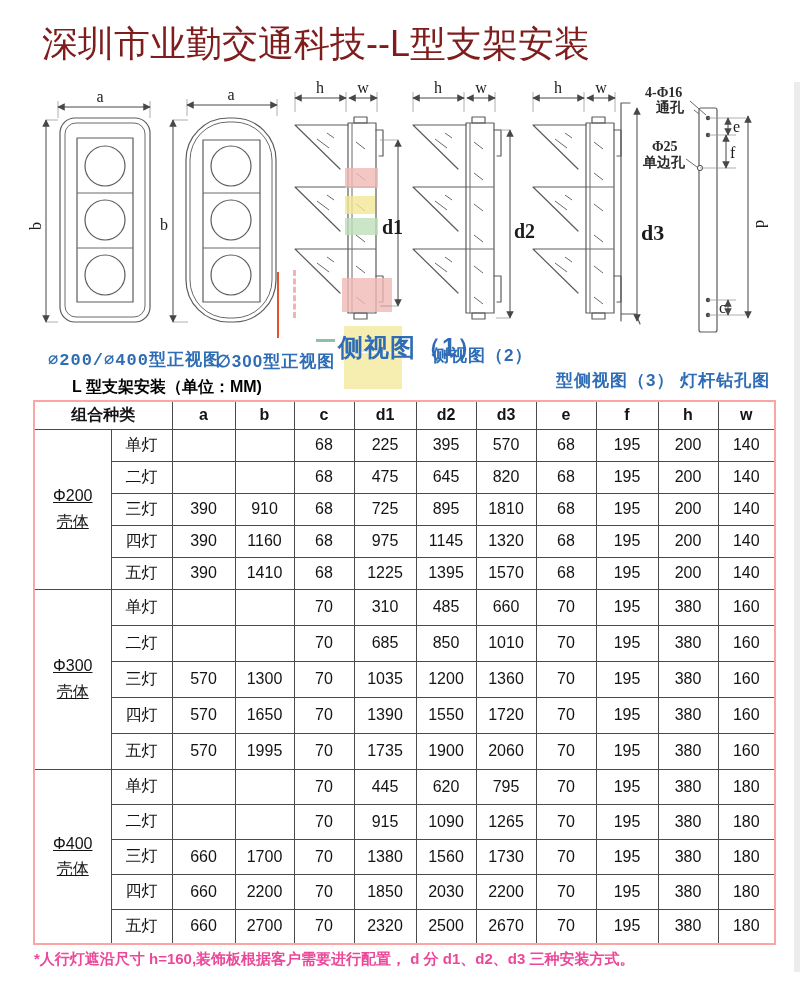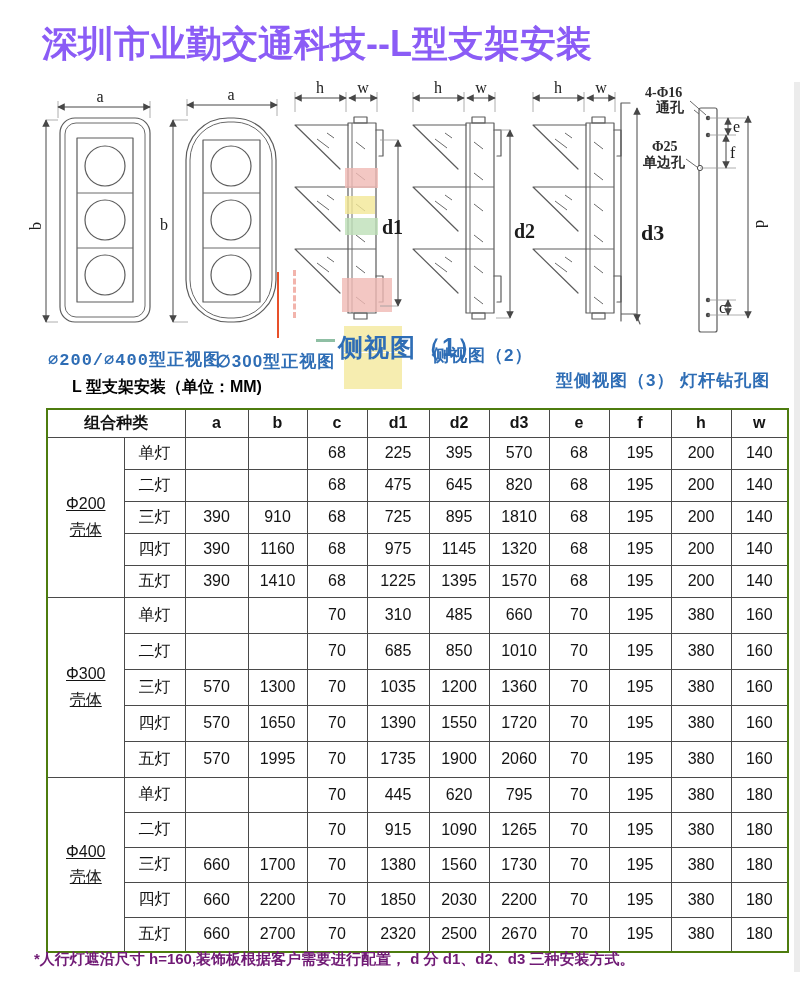--- a/index.html
+++ b/index.html
@@ -1,46 +1,46 @@
 <!DOCTYPE html>
 <html><head>
 <meta charset="utf-8">
 <style>
   * { margin:0; padding:0; box-sizing:border-box; }
   html,body { width:800px; height:1000px; background:#ffffff; overflow:hidden;
               font-family:"Liberation Sans", sans-serif; color:#111; position:relative; }
   .abs { position:absolute; }
 
-  .page-title { left:42px; top:20px; font-size:36px; font-weight:bold; color:#8b5cf6;
+  .page-title { left:42px; top:20px; font-size:36px; font-weight:normal; color:#7f1d1d;
                 letter-spacing:0px; white-space:nowrap; }
 
   .edge-strip { right:0; top:82px; width:6px; height:890px; background:#ececec; }
 
   
   #diagrams { left:0; top:78px; }
   .cap { position:absolute; color:#2e6db5; font-size:17px; font-weight:600;
          white-space:nowrap; letter-spacing:1px; }
   .dash-mark { position:absolute; background:#8fbfa4; }
   .red-line  { position:absolute; background:#e8502a; }
   .pink-dash { position:absolute; border-left:3px dashed #f2b4ac; }
   .hl-yellow { position:absolute; background:rgba(243,231,150,0.75); }
 
   
   .table-label { left:42px; top:377px; font-size:16px; font-weight:600; color:#000;margin-left:30px; }
-  table.spec { position:absolute; left:46px; top:400px; width:741px;
-               border-collapse:collapse; table-layout:fixed; border:2px solid #4d7c0f;margin-top:8px; }
+  table.spec { position:absolute; left:33px; top:400px; width:741px;
+               border-collapse:collapse; table-layout:fixed; border:2px solid #fca5a5; }
   table.spec th, table.spec td { border:1px solid #4a4a4a; text-align:center;
                vertical-align:middle; padding:0; font-size:16px; color:#141414;
                overflow:hidden; white-space:nowrap; }
   table.spec thead th { height:28px; font-weight:600; font-size:16px; }
   tr.sec0 td { height:32px; }
   tr.sec1 td { height:36px; }
   tr.sec2 td { height:35px; }
   td.group-cell { font-size:16px; line-height:1.6;text-decoration:underline; }
-  .footnote { left:34px; top:950px; font-size:15px; font-weight:600; color:#701a75;
+  .footnote { left:34px; top:950px; font-size:15px; font-weight:600; color:#ec4899;
               white-space:nowrap; }
 
   
   .ln   { stroke:#5c5c5c; stroke-width:1.2; fill:none; stroke-linejoin:round; stroke-linecap:round; }
   .ln2  { stroke:#6a6a6a; stroke-width:1; fill:none; }
   .dim  { stroke:#474747; stroke-width:1; fill:none; }
   .ext  { stroke:#9a9a9a; stroke-width:0.8; fill:none; }
   .hole { fill:#474747; }
   .holeo{ fill:#fff; stroke:#474747; stroke-width:1; }
   text.dimtxt { font-family:"Liberation Serif", serif; font-size:16px; fill:#1c1c1c; }

